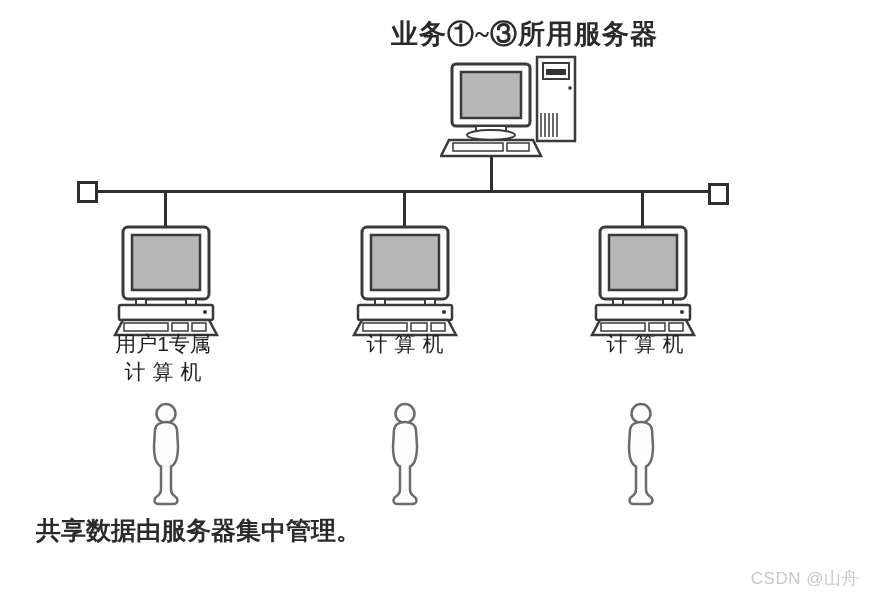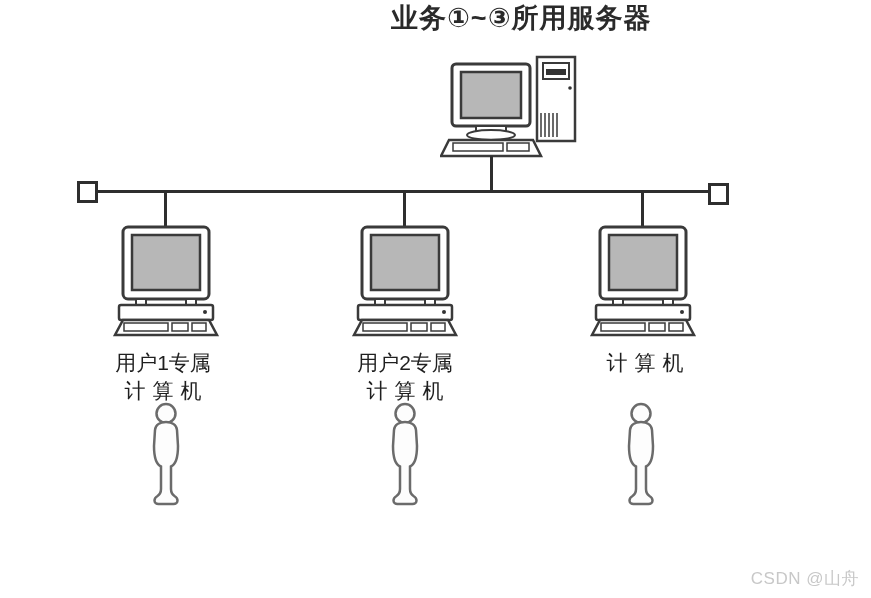--- a/index.html
+++ b/index.html
@@ -2,41 +2,41 @@
 <html><head>
 <meta charset="utf-8">
 <style>
   html,body{margin:0;padding:0;background:#fff;}
   .page{
     position:relative;width:871px;height:598px;background:#ffffff;overflow:hidden;
     font-family:"Liberation Sans","DejaVu Sans",sans-serif;color:#222;
   }
   .abs{position:absolute;}
   .title{
-    left:391px;top:0;font-size:27px;font-weight:600;letter-spacing:1px;color:#2a2a2a;white-space:nowrap;
+    left:391px;top:16px;font-size:27px;font-weight:600;letter-spacing:1px;color:#2a2a2a;white-space:nowrap;font-family:Liberation Serif, serif;
   }
   
   .busline{left:96px;top:190px;width:616px;height:3px;background:#2e2e2e;}
   .terminator{width:15px;height:16px;background:#fff;border:3px solid #2e2e2e;}
   .term-left{left:77px;top:181px;}
   .term-right{left:708px;top:183px;}
   .drop{width:3px;background:#2e2e2e;}
   .drop-server{left:490px;top:156px;height:36px;}
   .drop-c{top:190px;height:37px;}
   .drop-c1{left:164px;} .drop-c2{left:403px;} .drop-c3{left:641px;}
   
   .o3{fill:#fff;stroke:#3a3a3a;stroke-width:3;}
   .o25{fill:#fff;stroke:#3a3a3a;stroke-width:2.5;}
   .o2{fill:#fff;stroke:#3a3a3a;stroke-width:2;}
   .o15{fill:none;stroke:#3a3a3a;stroke-width:1.5;}
   .screen{fill:#b7b7b7;stroke:#3a3a3a;stroke-width:2.5;}
   .p{fill:#fdfdfd;stroke:#6b6b6b;stroke-width:2.5;}
   
   .clabel{
-    width:160px;top:349px;text-align:center;font-size:21px;line-height:28px;color:#1f1f1f;
+    width:160px;top:330px;text-align:center;font-size:21px;line-height:28px;color:#1f1f1f;
   }
   .clabel .l2{letter-spacing:7px;margin-left:7px;display:block;}
   .lab1{left:83px;} .lab2{left:325px;} .lab3{left:565px;}
   
   .caption{left:36px;top:514px;font-size:25px;line-height:32px;font-weight:600;color:#2b2b2b;white-space:nowrap;}
   .watermark{right:12px;top:567px;font-size:17px;color:#c8c8c8;letter-spacing:.5px;margin-left:31px;}
 </style>
 </head>
 <body>
 
@@ -105,38 +105,38 @@
     <rect x="12" y="99" width="44" height="8" class="o15"></rect>
     <rect x="60" y="99" width="16" height="8" class="o15"></rect>
     <rect x="80" y="99" width="14" height="8" class="o15"></rect>
   </svg>
 
   <div class="abs clabel lab1">
     <span class="l1">用户1专属</span>
     <span class="l2">计算机</span>
   </div>
   <div class="abs clabel lab2">
-    <span class="l1">用户2专属</span>
     <span class="l2">计算机</span>
   </div>
   <div class="abs clabel lab3">
     <span class="l2">计算机</span>
   </div>
 
   <svg class="abs" style="left:147px;top:402px;" width="38" height="110" viewBox="0 0 38 110" aria-hidden="true">
     <circle cx="19" cy="11.5" r="9.5" class="p"></circle>
     <path class="p" d="M19,20 C13.5,20 8.5,22.5 8,28 L7,44 C7,56 9.5,62.5 14,64.5 L14,87 C14,91.5 12,93 10.5,94 C8.5,95.2 7.5,96.8 7.5,98.5 C7.5,100.5 9.2,102 11.5,102 L26.5,102 C28.8,102 30.5,100.5 30.5,98.5 C30.5,96.8 29.5,95.2 27.5,94 C26,93 24,91.5 24,87 L24,64.5 C28.5,62.5 31,56 31,44 L30,28 C29.5,22.5 24.5,20 19,20 Z"></path>
   </svg>
   <svg class="abs" style="left:386px;top:402px;" width="38" height="110" viewBox="0 0 38 110" aria-hidden="true">
     <circle cx="19" cy="11.5" r="9.5" class="p"></circle>
     <path class="p" d="M19,20 C13.5,20 8.5,22.5 8,28 L7,44 C7,56 9.5,62.5 14,64.5 L14,87 C14,91.5 12,93 10.5,94 C8.5,95.2 7.5,96.8 7.5,98.5 C7.5,100.5 9.2,102 11.5,102 L26.5,102 C28.8,102 30.5,100.5 30.5,98.5 C30.5,96.8 29.5,95.2 27.5,94 C26,93 24,91.5 24,87 L24,64.5 C28.5,62.5 31,56 31,44 L30,28 C29.5,22.5 24.5,20 19,20 Z"></path>
   </svg>
   <svg class="abs" style="left:622px;top:402px;" width="38" height="110" viewBox="0 0 38 110" aria-hidden="true">
     <circle cx="19" cy="11.5" r="9.5" class="p"></circle>
     <path class="p" d="M19,20 C13.5,20 8.5,22.5 8,28 L7,44 C7,56 9.5,62.5 14,64.5 L14,87 C14,91.5 12,93 10.5,94 C8.5,95.2 7.5,96.8 7.5,98.5 C7.5,100.5 9.2,102 11.5,102 L26.5,102 C28.8,102 30.5,100.5 30.5,98.5 C30.5,96.8 29.5,95.2 27.5,94 C26,93 24,91.5 24,87 L24,64.5 C28.5,62.5 31,56 31,44 L30,28 C29.5,22.5 24.5,20 19,20 Z"></path>
   </svg>
 
   <div class="abs caption">
+    <div>共享数据由服务器集中管理。</div>
   </div>
 
   <div class="abs watermark">CSDN @山舟</div>
 
 </div>
 
 </body></html>

